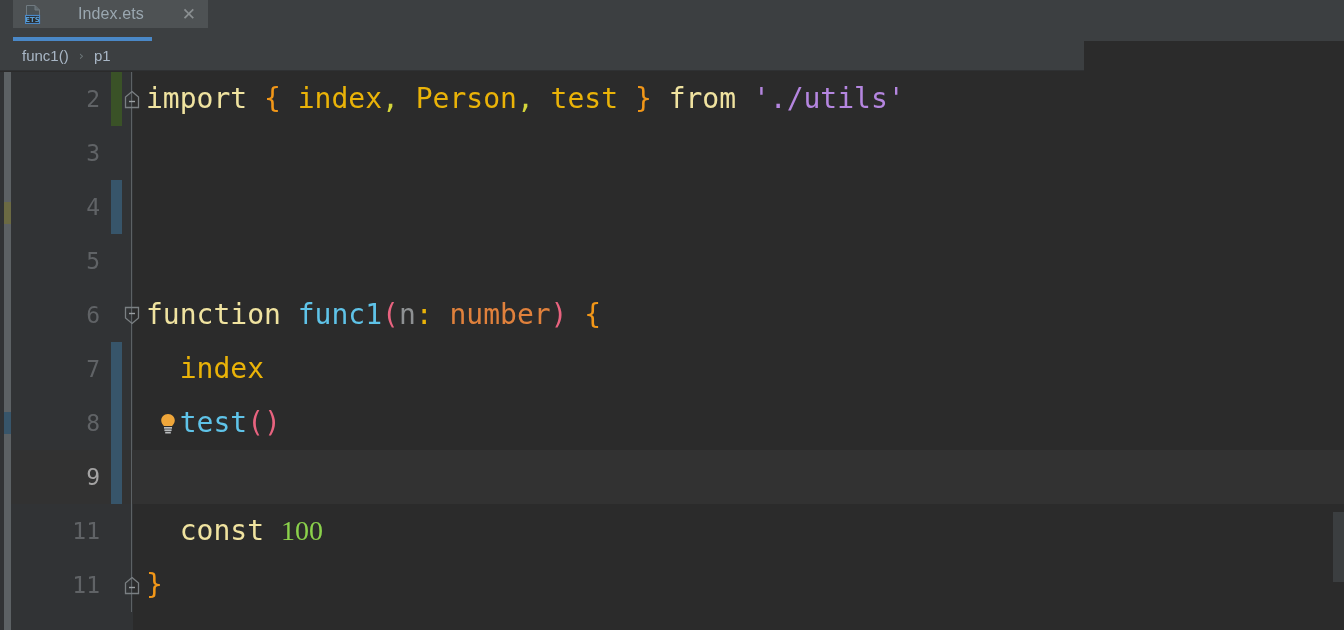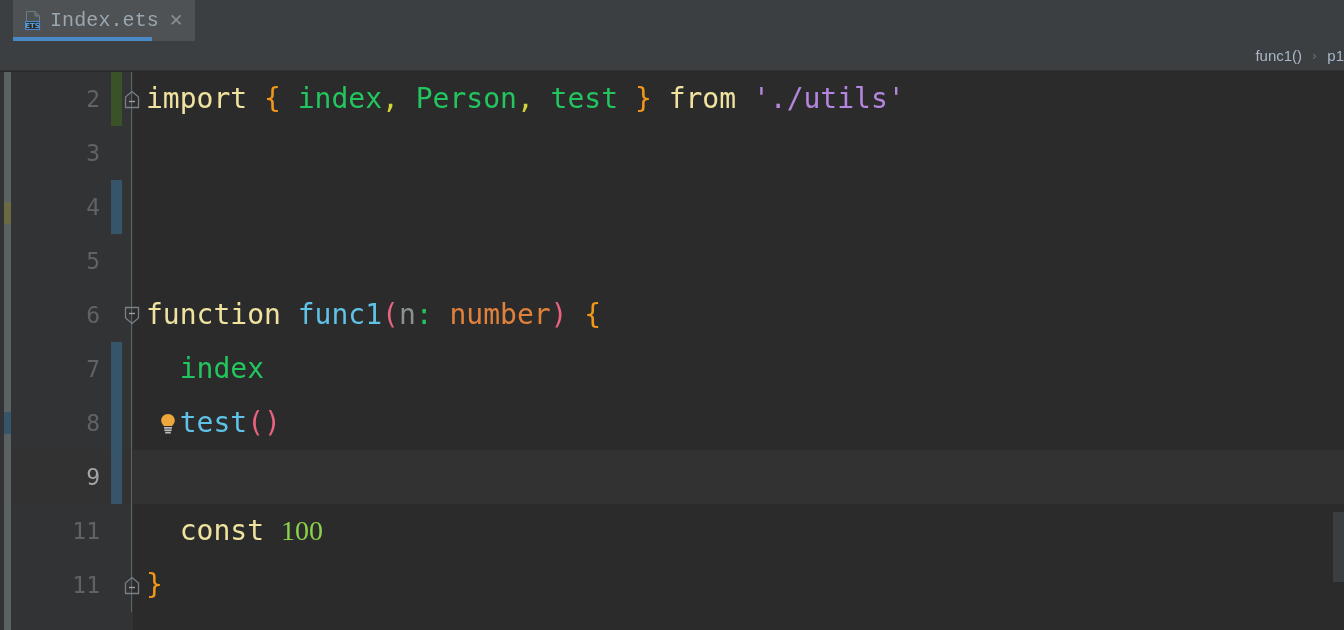--- a/index.html
+++ b/index.html
@@ -17,62 +17,61 @@
 
   
   .tabbar {
     position: absolute; left: 0; top: 0;
     width: 1344px; height: 41px;
     background: #3c3f41;
     box-sizing: border-box;
   }
   .tab {
     position: absolute; left: 13px; top: 0;
-    height: 41px;
+    height: 28px;
     display: flex; align-items: center;
     padding: 0 12px 0 12px;
     background: #4e5254;
     box-sizing: border-box;
+    gap: 28px;
   }
   .tab-underline {
     position: absolute; left: 13px; top: 37px;
     width: 148px; height: 4px;
     background: #4a88c7;
   }
   .tab-icon {
     width: 17px; height: 19px;
     position: relative;
     margin-right: 8px;
     flex: none;
   }
   .tab-label {
     color: #9aa7b0;
-    font-size: 20px;
+    font-size: 16px;
     letter-spacing: .1px;
     white-space: nowrap;
-    font-family: Liberation Mono, monospace;
   }
   .tab-close {
     margin-left: 10px;
     color: #8a8f91;
     font-size: 17px;
     line-height: 1;
     font-family: "DejaVu Sans", sans-serif;
   }
 
   
   .breadcrumb {
     position: absolute; left: 0; top: 41px;
-    width: 1344px; height: 30px;
+    width: 1084px; height: 30px;
     background: #3c3f41;
     display: flex; align-items: center;
     padding-left: 22px;
     box-sizing: border-box;
     border-bottom: 1px solid #2f3133;
-    justify-content: flex-end;
   }
   .crumb {
     color: #a9b7c6;
     font-size: 15px;
     white-space: nowrap;
   }
   .crumb-sep {
     color: #6d7679;
     font-size: 13px;
     margin: 0 10px;
@@ -159,21 +158,21 @@
     line-height: 54px;
     font-family: "DejaVu Sans Mono", monospace;
     font-size: 28px;
     white-space: pre;
     letter-spacing: 0px;
   }
   .b { font-weight: normal; }
 
   
   .t-key     { color: #f0e3a0; }
-  .t-plain   { color: #22c55e; }
+  .t-plain   { color: #eab308; }
   .t-brace   { color: #f29718; }
   .t-string  { color: #b586e0; }
   .t-anno    { color: #d3d43b; }
   .t-func    { color: #5fc3e8; }
   .t-paren   { color: #e8637f; }
   .t-param   { color: #8e9193; }
   .t-type    { color: #e0813c; }
   .t-var     { color: #8e9193; }
   .t-class   { color: #5fc3e8; }
   .t-num     { color: #8bd24b; font-family: Liberation Serif, serif; }

